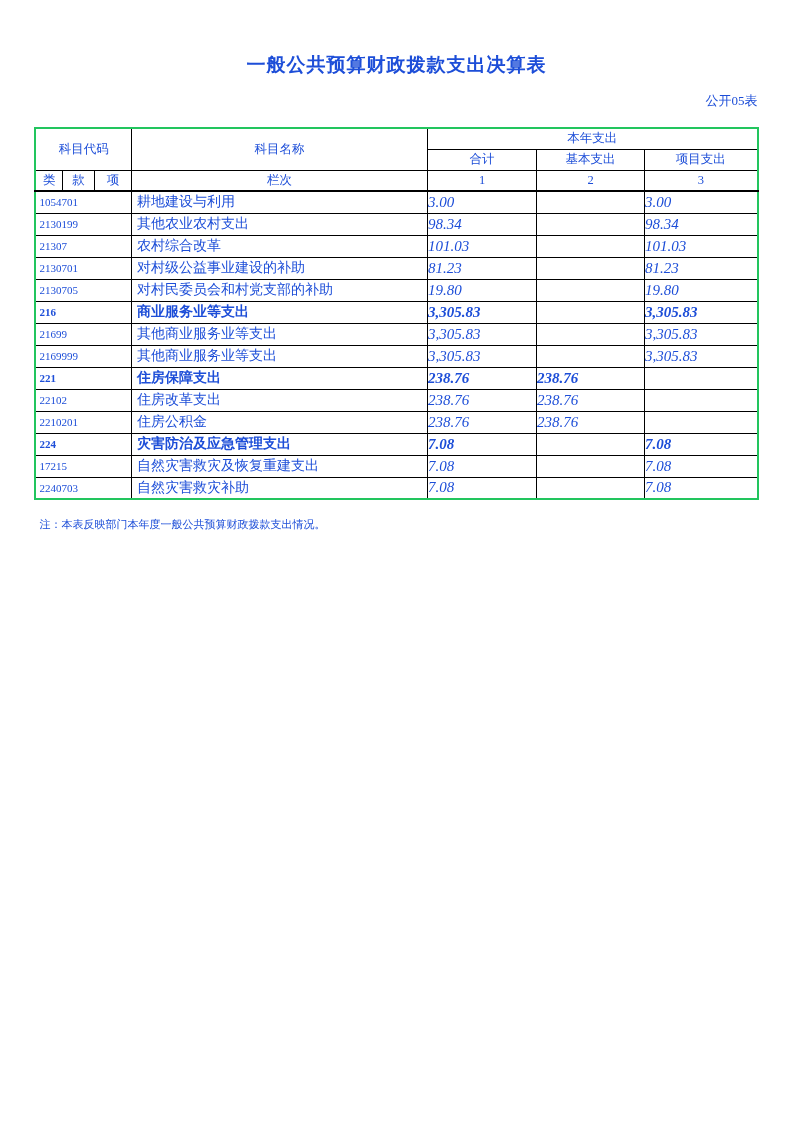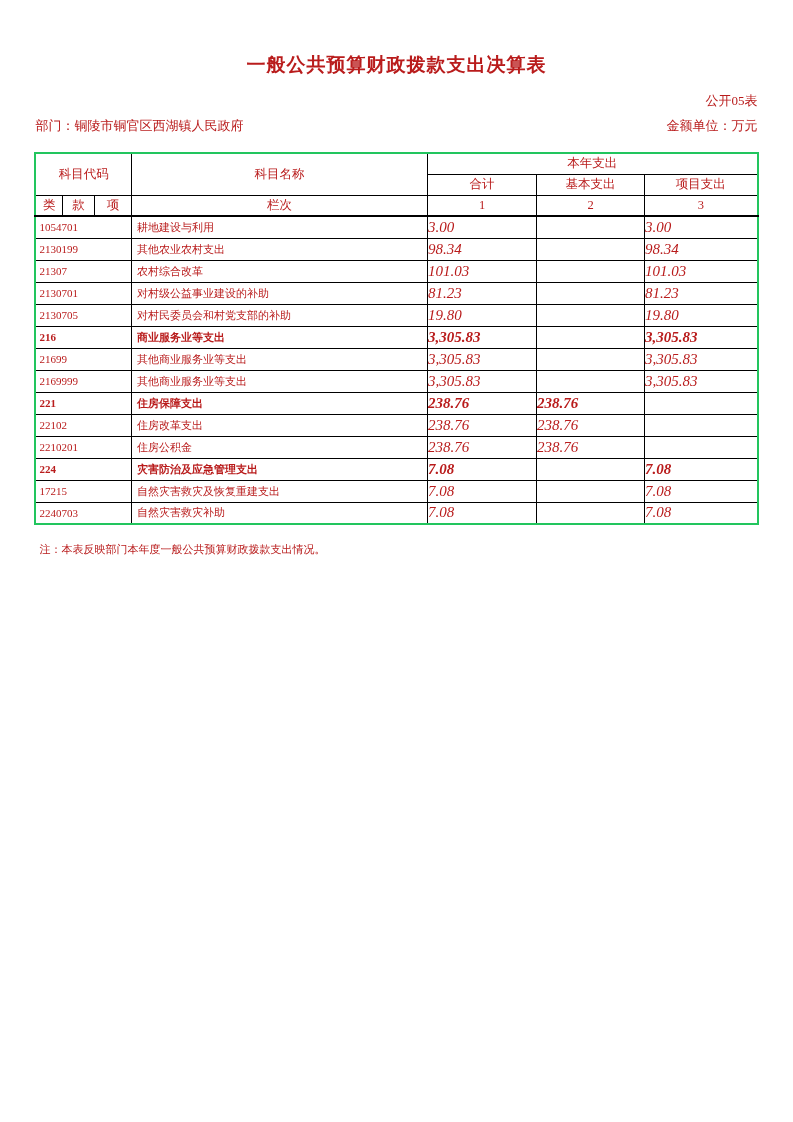--- a/index.html
+++ b/index.html
@@ -4,21 +4,21 @@
 <style>
   * { margin: 0; padding: 0; box-sizing: border-box; }
   html, body { background: #e8e8e8; }
   .page {
     position: relative;
     width: 793px;
     height: 1122px;
     margin: 0 auto;
     background: #ffffff;
     font-family: "Liberation Serif", "DejaVu Serif", serif;
-    color: #b91c1c;
+    color: #1d4ed8;
     overflow: hidden;
   }
   .doc-title {
     margin-top: 52px;
     text-align: center;
     font-family: "DejaVu Sans", "Liberation Sans", sans-serif;
     font-weight: bold;
     font-size: 19px;
     letter-spacing: 1px;
   }
@@ -51,43 +51,39 @@
     height: 21px;
     vertical-align: middle;
     font-weight: normal;
     overflow: hidden;
     white-space: nowrap;
   }
   table.budget thead th { text-align: center; font-size: 12.5px; }
   table.budget thead tr.cols-row th { border-bottom: 2px solid #000; }
   table.budget tbody td { height: 22px; }
   td.code { text-align: left; padding-left: 3px; font-size: 11px; }
-  td.name { text-align: left; padding-left: 5px; font-size: 11px; }
+  td.name { text-align: left; padding-left: 5px; font-size: 14px; }
   td.num  { text-align: left; padding-right: 5px; font-size: 15px; font-style: italic; }
   tr.bold td { font-weight: bold; }
   .note {
     width: 722px;
     margin: 8px auto 0 auto;
     padding-left: 4px;
     font-size: 11px;
   }
 </style>
 </head>
 <body>
 
 <div class="page">
 
   <h1 class="doc-title">一般公共预算财政拨款支出决算表</h1>
 
   <div class="meta">
     <div class="meta-row-1">公开05表</div>
-    <div class="meta-row-2">
-      <span>部门：铜陵市铜官区西湖镇人民政府</span>
-      <span>金额单位：万元</span>
-    </div>
   </div>
 
   <table class="budget">
     <colgroup>
       <col style="width:27px">
         <col style="width:32px">
         <col style="width:37px">
       <col style="width:296px">
       <col style="width:109px">
         <col style="width:108px">

